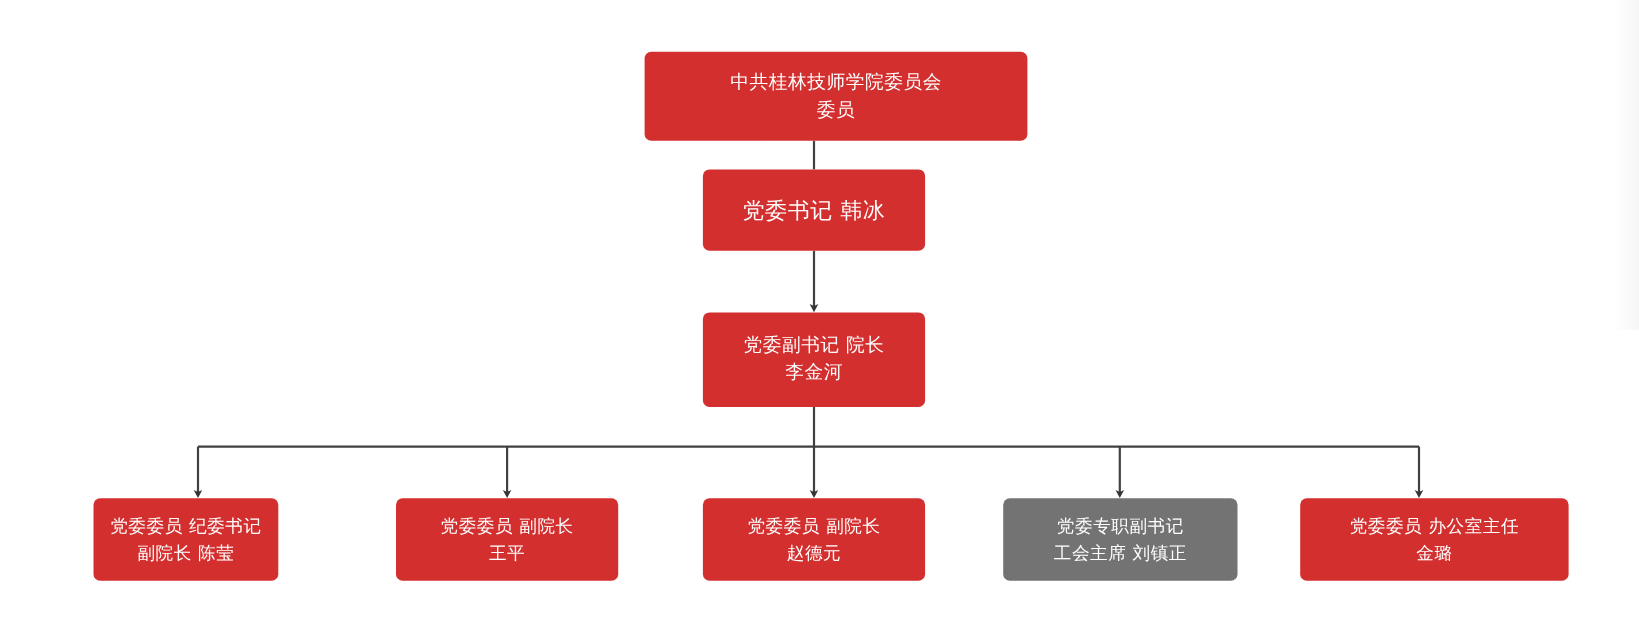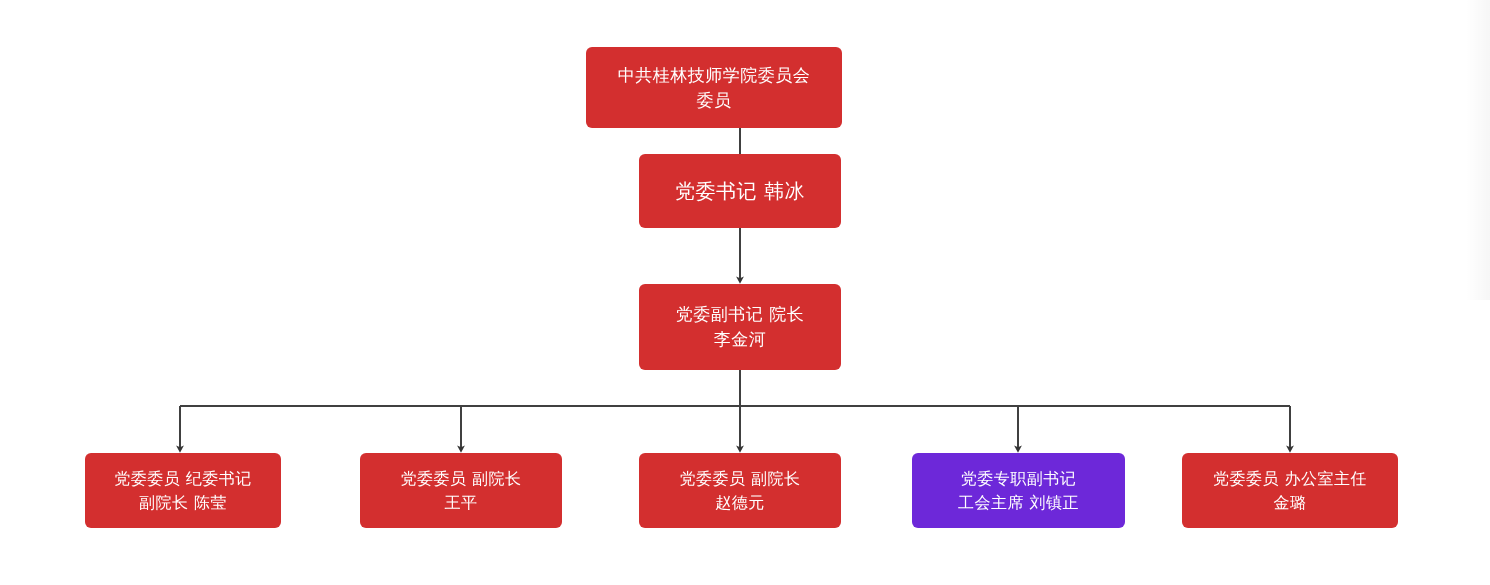--- a/index.html
+++ b/index.html
@@ -74,53 +74,53 @@
 
     <line x1="180" y1="406" x2="1290" y2="406" stroke="#404040" stroke-width="2"></line>
 
     <line x1="180" y1="406" x2="180" y2="449" stroke="#404040" stroke-width="2" marker-end="url(#arrowhead)"></line>
     <line x1="461" y1="406" x2="461" y2="449" stroke="#404040" stroke-width="2" marker-end="url(#arrowhead)"></line>
     <line x1="740" y1="406" x2="740" y2="449" stroke="#404040" stroke-width="2" marker-end="url(#arrowhead)"></line>
     <line x1="1018" y1="406" x2="1018" y2="449" stroke="#404040" stroke-width="2" marker-end="url(#arrowhead)"></line>
     <line x1="1290" y1="406" x2="1290" y2="449" stroke="#404040" stroke-width="2" marker-end="url(#arrowhead)"></line>
   </svg>
 
-  <div class="node" style="left: 586px; top: 47px; width: 256px; height: 81px; font-size: 17px; background: rgb(211, 47, 47); color: rgb(255, 255, 255); border-radius: 6px;">
+  <div class="node" style="left: 586px; top: 47px; width: 348px; height: 81px; font-size: 17px; background: rgb(211, 47, 47); color: rgb(255, 255, 255); border-radius: 6px;">
     <span class="node-label">中共桂林技师学院委员会
 委员</span>
   </div>
 
   <div class="node" style="left: 639px; top: 154px; width: 202px; height: 74px; font-size: 20px; background: rgb(211, 47, 47); color: rgb(255, 255, 255); border-radius: 6px;">
     <span class="node-label">党委书记  韩冰</span>
   </div>
 
   <div class="node" style="left: 639px; top: 284px; width: 202px; height: 86px; font-size: 17px; background: rgb(211, 47, 47); color: rgb(255, 255, 255); border-radius: 6px;">
     <span class="node-label">党委副书记  院长
 李金河</span>
   </div>
 
-  <div class="node" style="left: 85px; top: 453px; width: 196px; height: 75px; font-size: 16px; background: rgb(211, 47, 47); color: rgb(255, 255, 255); border-radius: 6px;">
+  <div class="node" style="left: 85px; top: 453px; width: 168px; height: 75px; font-size: 16px; background: rgb(211, 47, 47); color: rgb(255, 255, 255); border-radius: 6px;">
     <span class="node-label">党委委员 纪委书记
 副院长  陈莹</span>
   </div>
 
   <div class="node" style="left: 360px; top: 453px; width: 202px; height: 75px; font-size: 16px; background: rgb(211, 47, 47); color: rgb(255, 255, 255); border-radius: 6px;">
     <span class="node-label">党委委员 副院长
 王平</span>
   </div>
 
   <div class="node" style="left: 639px; top: 453px; width: 202px; height: 75px; font-size: 16px; background: rgb(211, 47, 47); color: rgb(255, 255, 255); border-radius: 6px;">
     <span class="node-label">党委委员 副院长
 赵德元</span>
   </div>
 
-  <div class="node" style="left: 912px; top: 453px; width: 213px; height: 75px; font-size: 16px; background: #6d28d9; color: rgb(255, 255, 255); border-radius: 6px;">
+  <div class="node" style="left: 912px; top: 453px; width: 213px; height: 75px; font-size: 16px; background: #737373; color: rgb(255, 255, 255); border-radius: 6px;">
     <span class="node-label">党委专职副书记
 工会主席   刘镇正</span>
   </div>
 
-  <div class="node" style="left: 1182px; top: 453px; width: 216px; height: 75px; font-size: 16px; background: rgb(211, 47, 47); color: rgb(255, 255, 255); border-radius: 6px;">
+  <div class="node" style="left: 1182px; top: 453px; width: 244px; height: 75px; font-size: 16px; background: rgb(211, 47, 47); color: rgb(255, 255, 255); border-radius: 6px;">
     <span class="node-label">党委委员 办公室主任
 金璐</span>
   </div>
 
   <div class="page-edge"></div>
 </div>
 
 </body></html>

